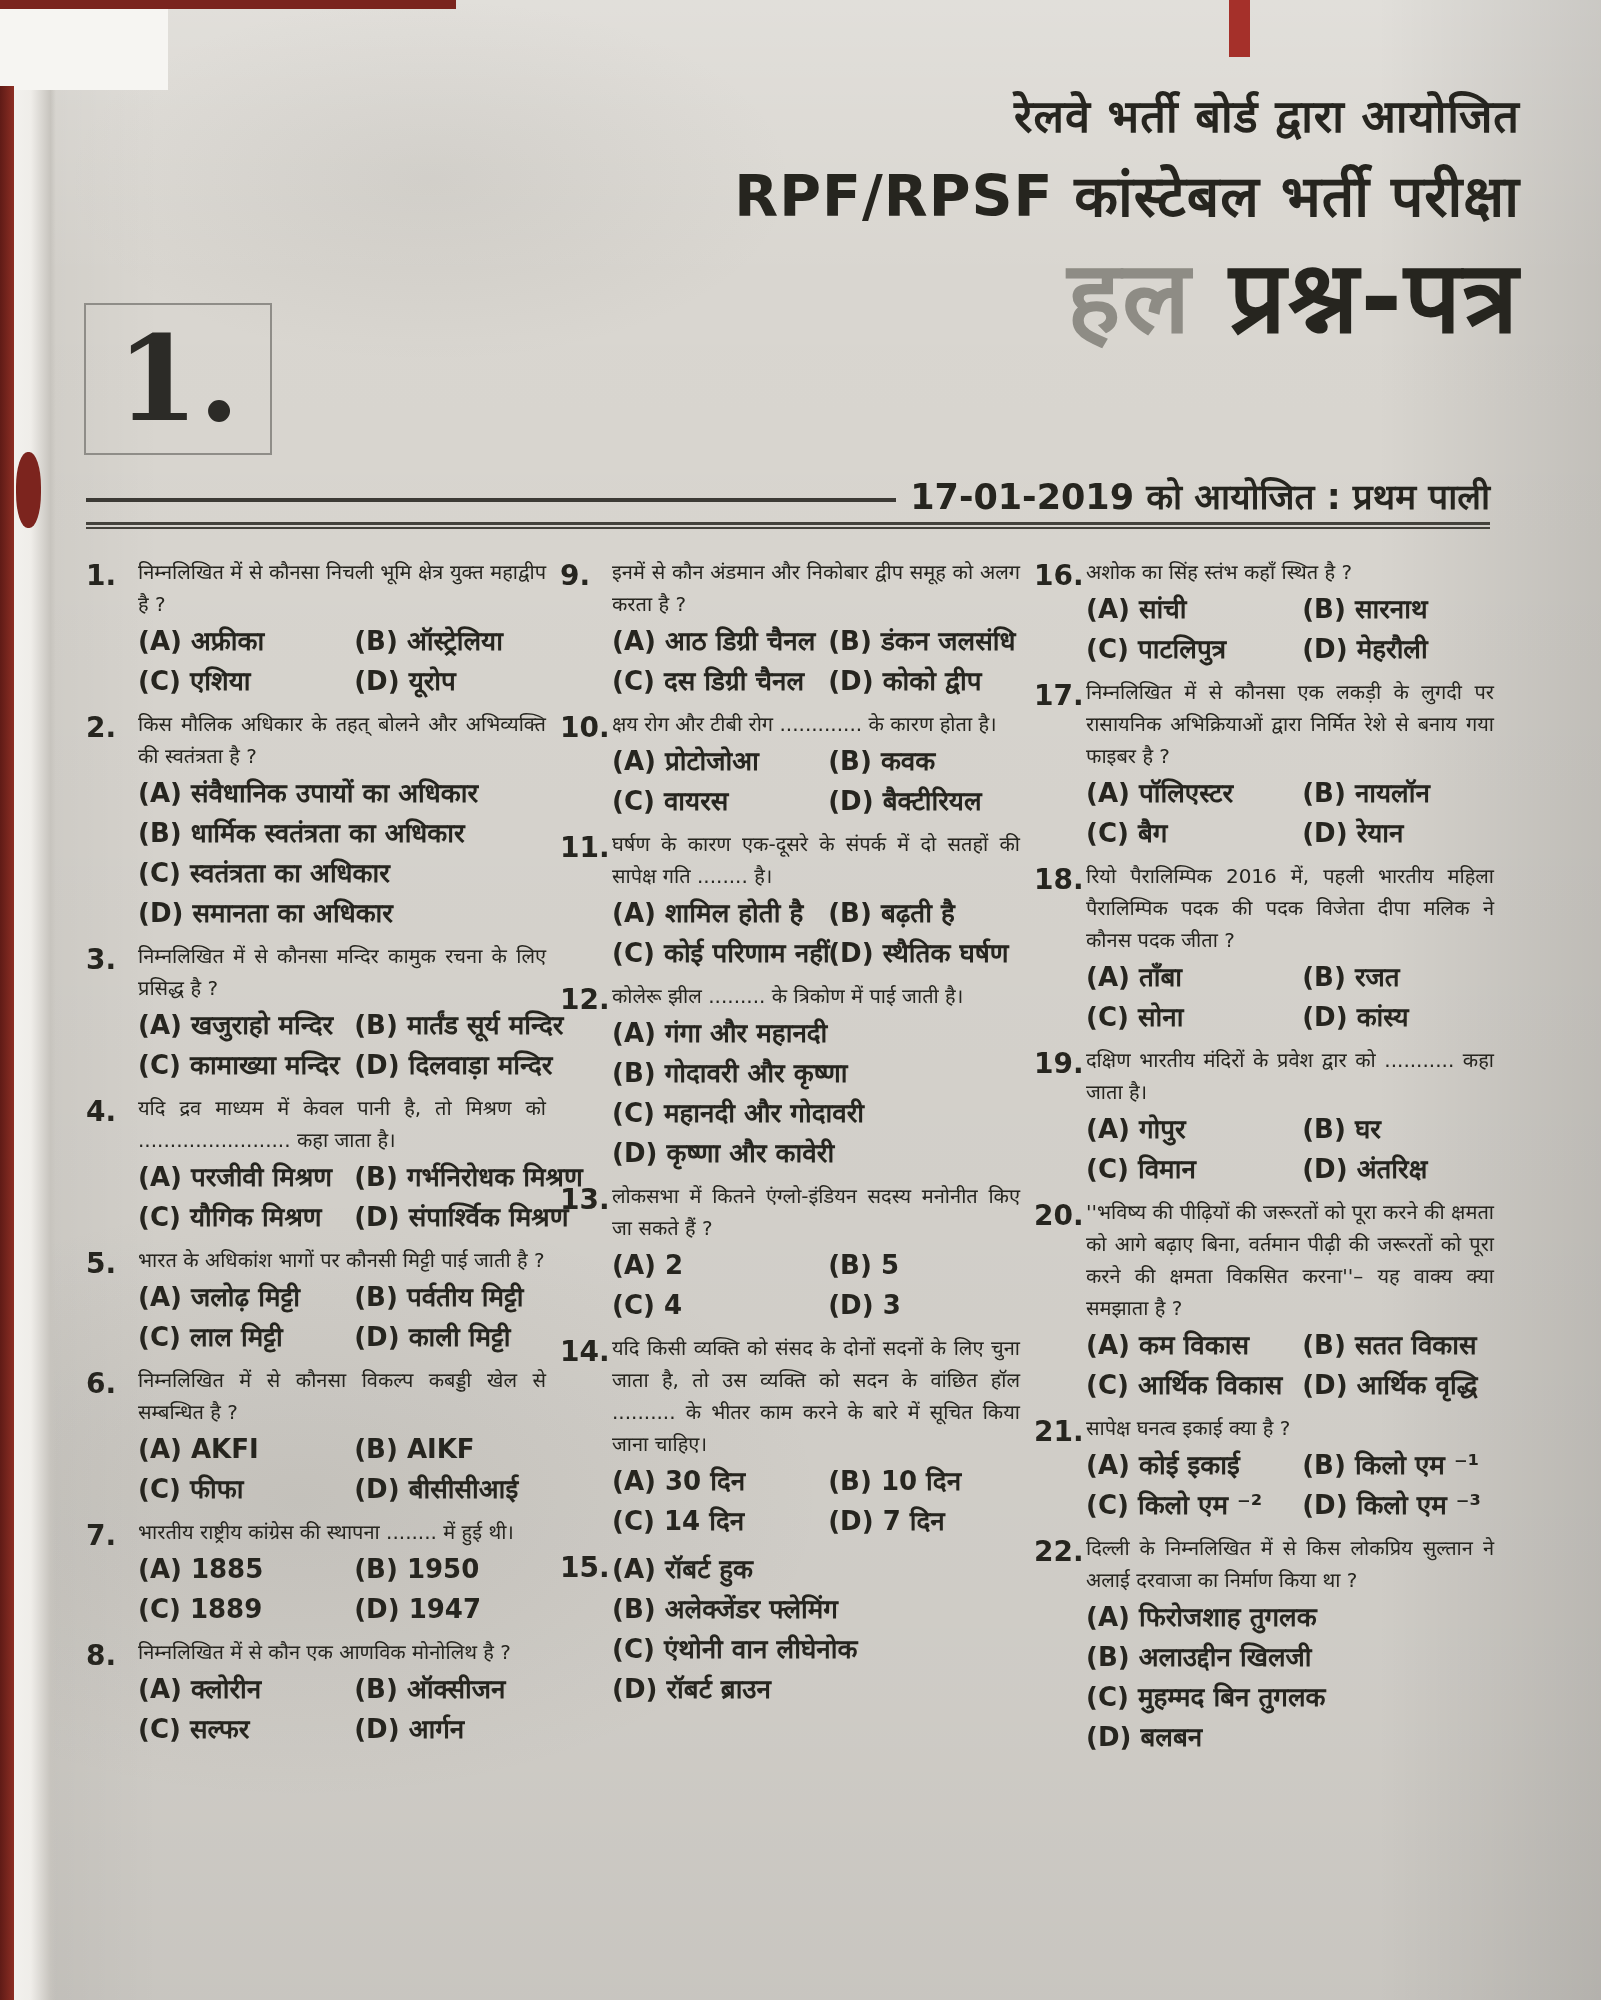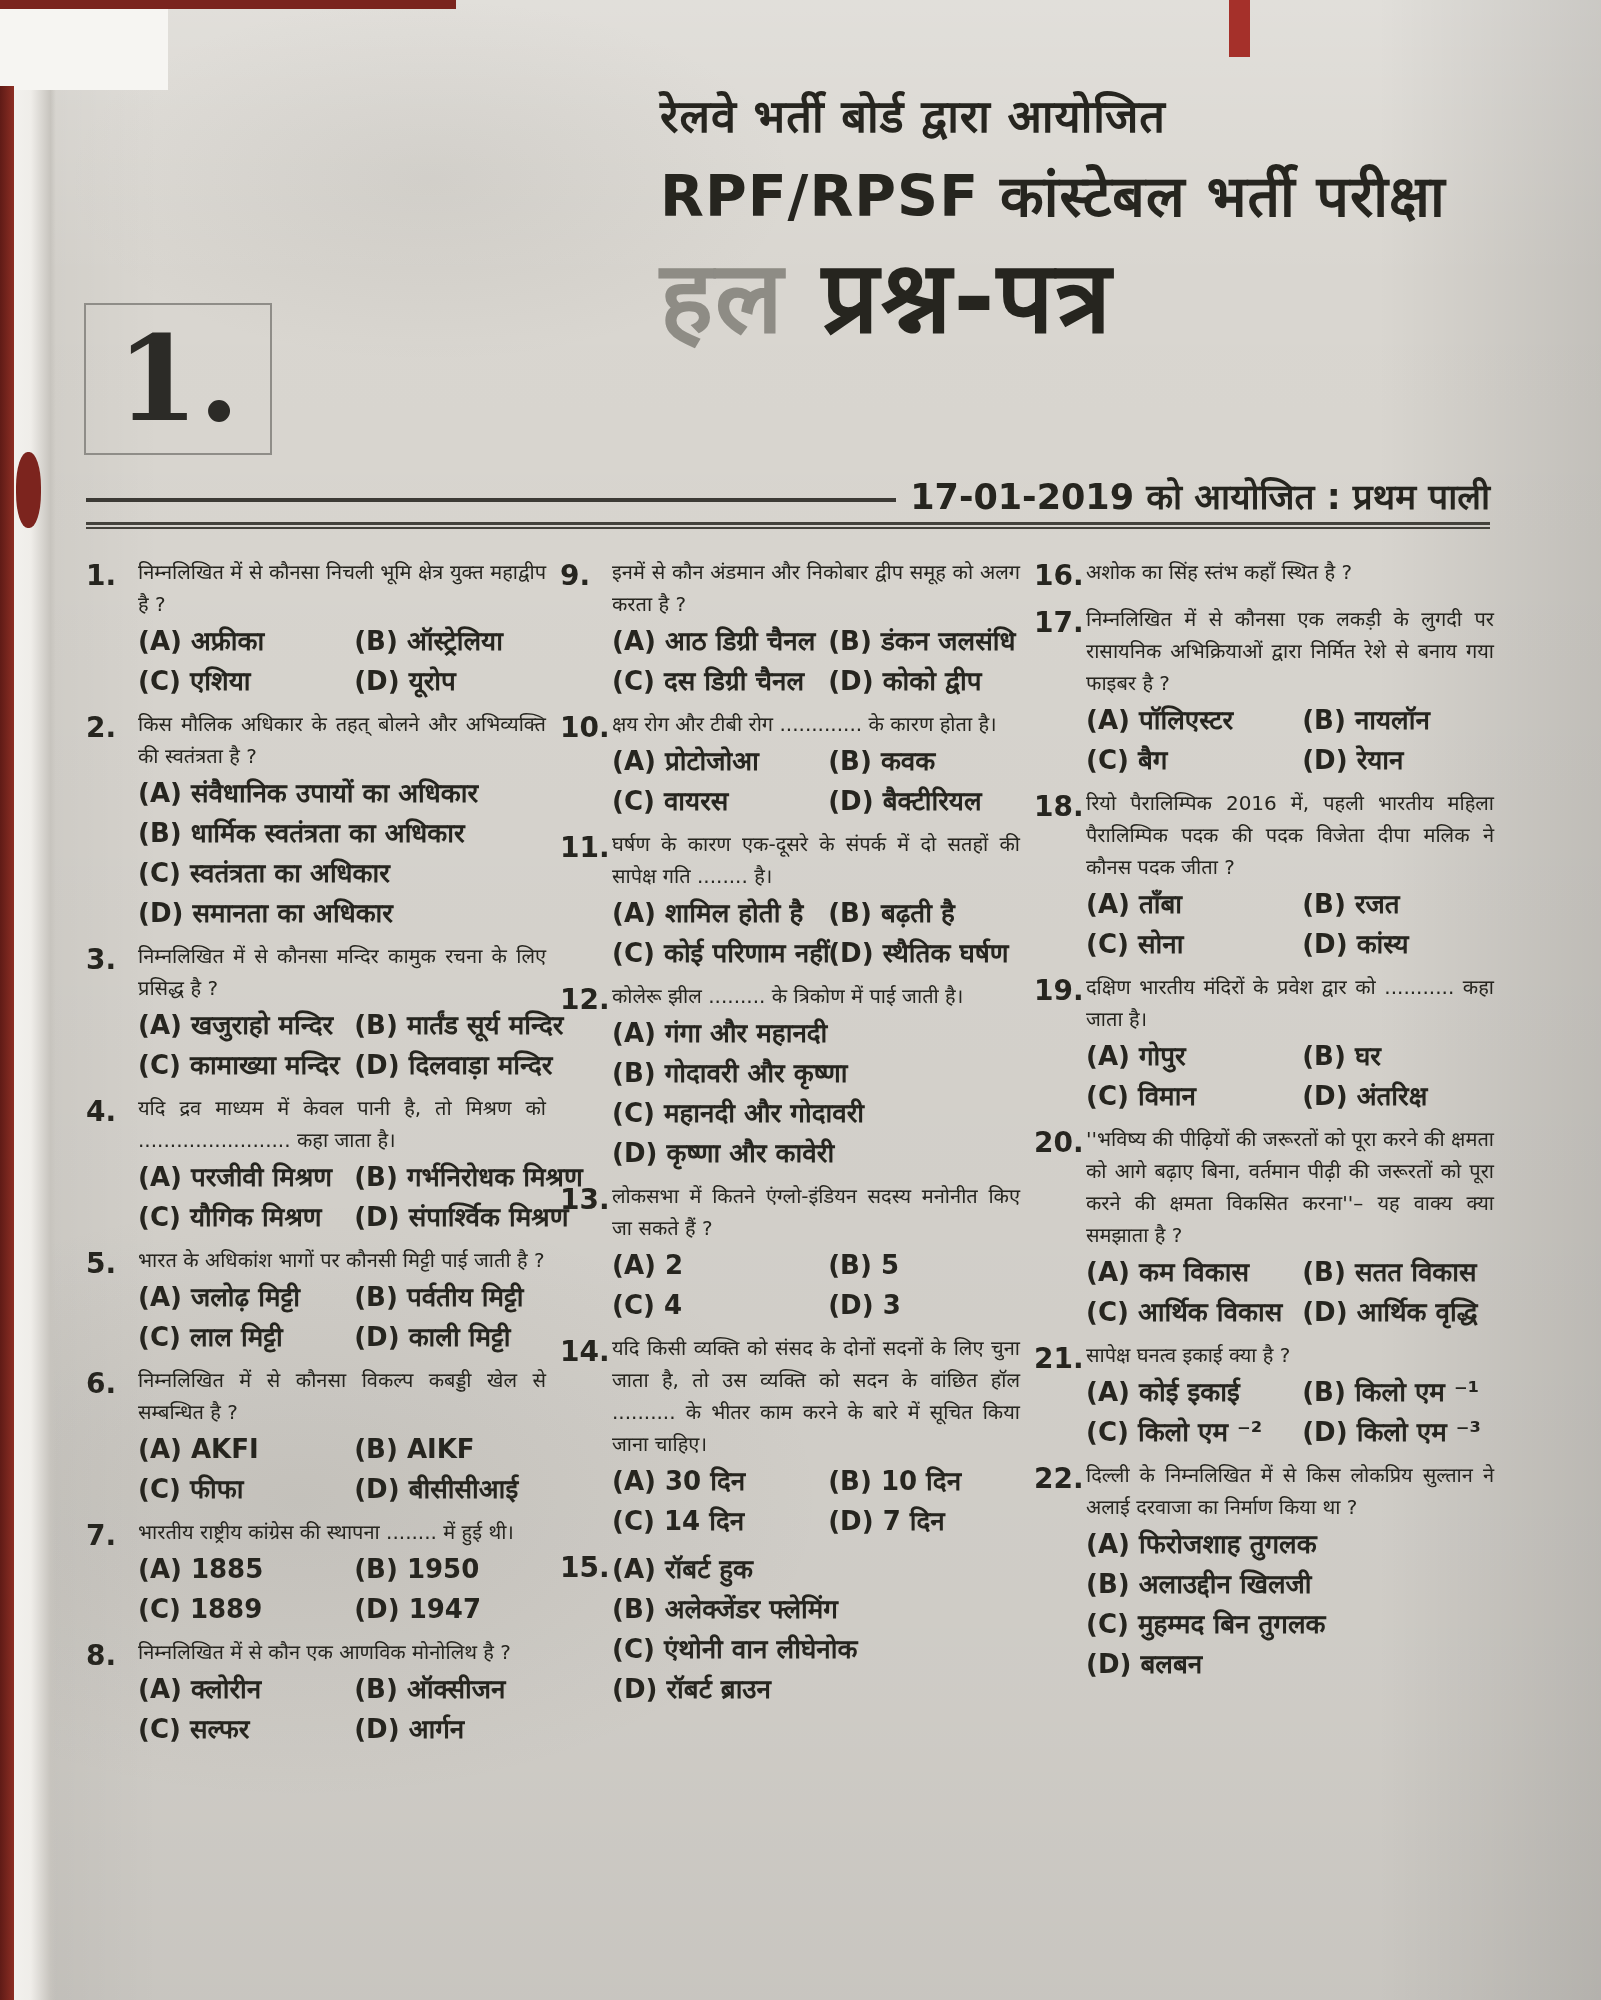--- a/index.html
+++ b/index.html
@@ -28,21 +28,21 @@
   .page-left-edge{position:absolute;left:0;top:0;width:56px;height:100%;
     background:linear-gradient(90deg,#f5f4f1 0%,#efede9 55%,#c7c4be 90%,rgba(217,214,208,0) 100%);}
   .corner-white{position:absolute;left:0;top:0;width:168px;height:90px;background:#f6f5f2;}
   .cover-strip-left{position:absolute;left:0;top:86px;width:14px;height:1914px;
     background:linear-gradient(90deg,#5f1b16,#8d2e24);}
   .cover-strip-top{position:absolute;left:0;top:0;width:456px;height:9px;background:var(--cover-red);}
   .cover-chip-topright{position:absolute;left:1229px;top:0;width:21px;height:57px;background:#a5302a;}
   .cover-blob{position:absolute;left:16px;top:452px;width:25px;height:76px;background:#7c241e;border-radius:46%;}
 
   
-  .header-block{position:absolute;left:660px;top:84px;width:860px;text-align:left;color:var(--ink);}
+  .header-block{position:absolute;left:660px;top:84px;width:860px;text-align:right;color:var(--ink);}
   .h-line1{font-size:45px;font-weight:700;letter-spacing:1px;}
   .h-line2{font-size:57px;font-weight:700;margin-top:10px;letter-spacing:1px;}
   .h-line3{font-size:100px;font-weight:700;margin-top:12px;letter-spacing:2px;line-height:1.05;}
   .h-line3 .gray{color:var(--title-gray);}
   .paper-no-box{position:absolute;left:84px;top:303px;width:188px;height:152px;
     border:2px solid #8f8d88;box-sizing:border-box;text-align:center;
     font-family:"DejaVu Serif", serif;font-size:118px;font-weight:700;line-height:148px;color:#2c2b27;}
   .date-row{position:absolute;left:86px;top:472px;width:1404px;display:flex;align-items:center;}
   .date-dash{flex:1;height:0;border-top:4px solid #3c3a35;margin-top:8px;}
   .date-text{font-size:35px;font-weight:700;padding-left:14px;color:var(--ink);white-space:nowrap;}
@@ -272,20 +272,26 @@
               <div class="opt"><span class="lbl">(D)</span><span class="otx">&nbsp;रॉबर्ट ब्राउन</span></div>
             </div>
           </div>
         </div>
       </div>
     <div class="question-column">
         <div class="q">
           <div class="q-num">16.</div>
           <div class="q-body">
             <div class="q-text">अशोक का सिंह स्तंभ कहाँ स्थित है ?</div>
+            <div class="q-opts two">
+              <div class="opt"><span class="lbl">(A)</span><span class="otx">&nbsp;सांची</span></div>
+              <div class="opt"><span class="lbl">(B)</span><span class="otx">&nbsp;सारनाथ</span></div>
+              <div class="opt"><span class="lbl">(C)</span><span class="otx">&nbsp;पाटलिपुत्र</span></div>
+              <div class="opt"><span class="lbl">(D)</span><span class="otx">&nbsp;मेहरौली</span></div>
+            </div>
           </div>
         </div>
         <div class="q">
           <div class="q-num">17.</div>
           <div class="q-body">
             <div class="q-text">निम्नलिखित में से कौनसा एक लकड़ी के लुगदी पर रासायनिक अभिक्रियाओं द्वारा निर्मित रेशे से बनाय गया फाइबर है ?</div>
             <div class="q-opts two">
               <div class="opt"><span class="lbl">(A)</span><span class="otx">&nbsp;पॉलिएस्टर</span></div>
               <div class="opt"><span class="lbl">(B)</span><span class="otx">&nbsp;नायलॉन</span></div>
               <div class="opt"><span class="lbl">(C)</span><span class="otx">&nbsp;बैग</span></div>

